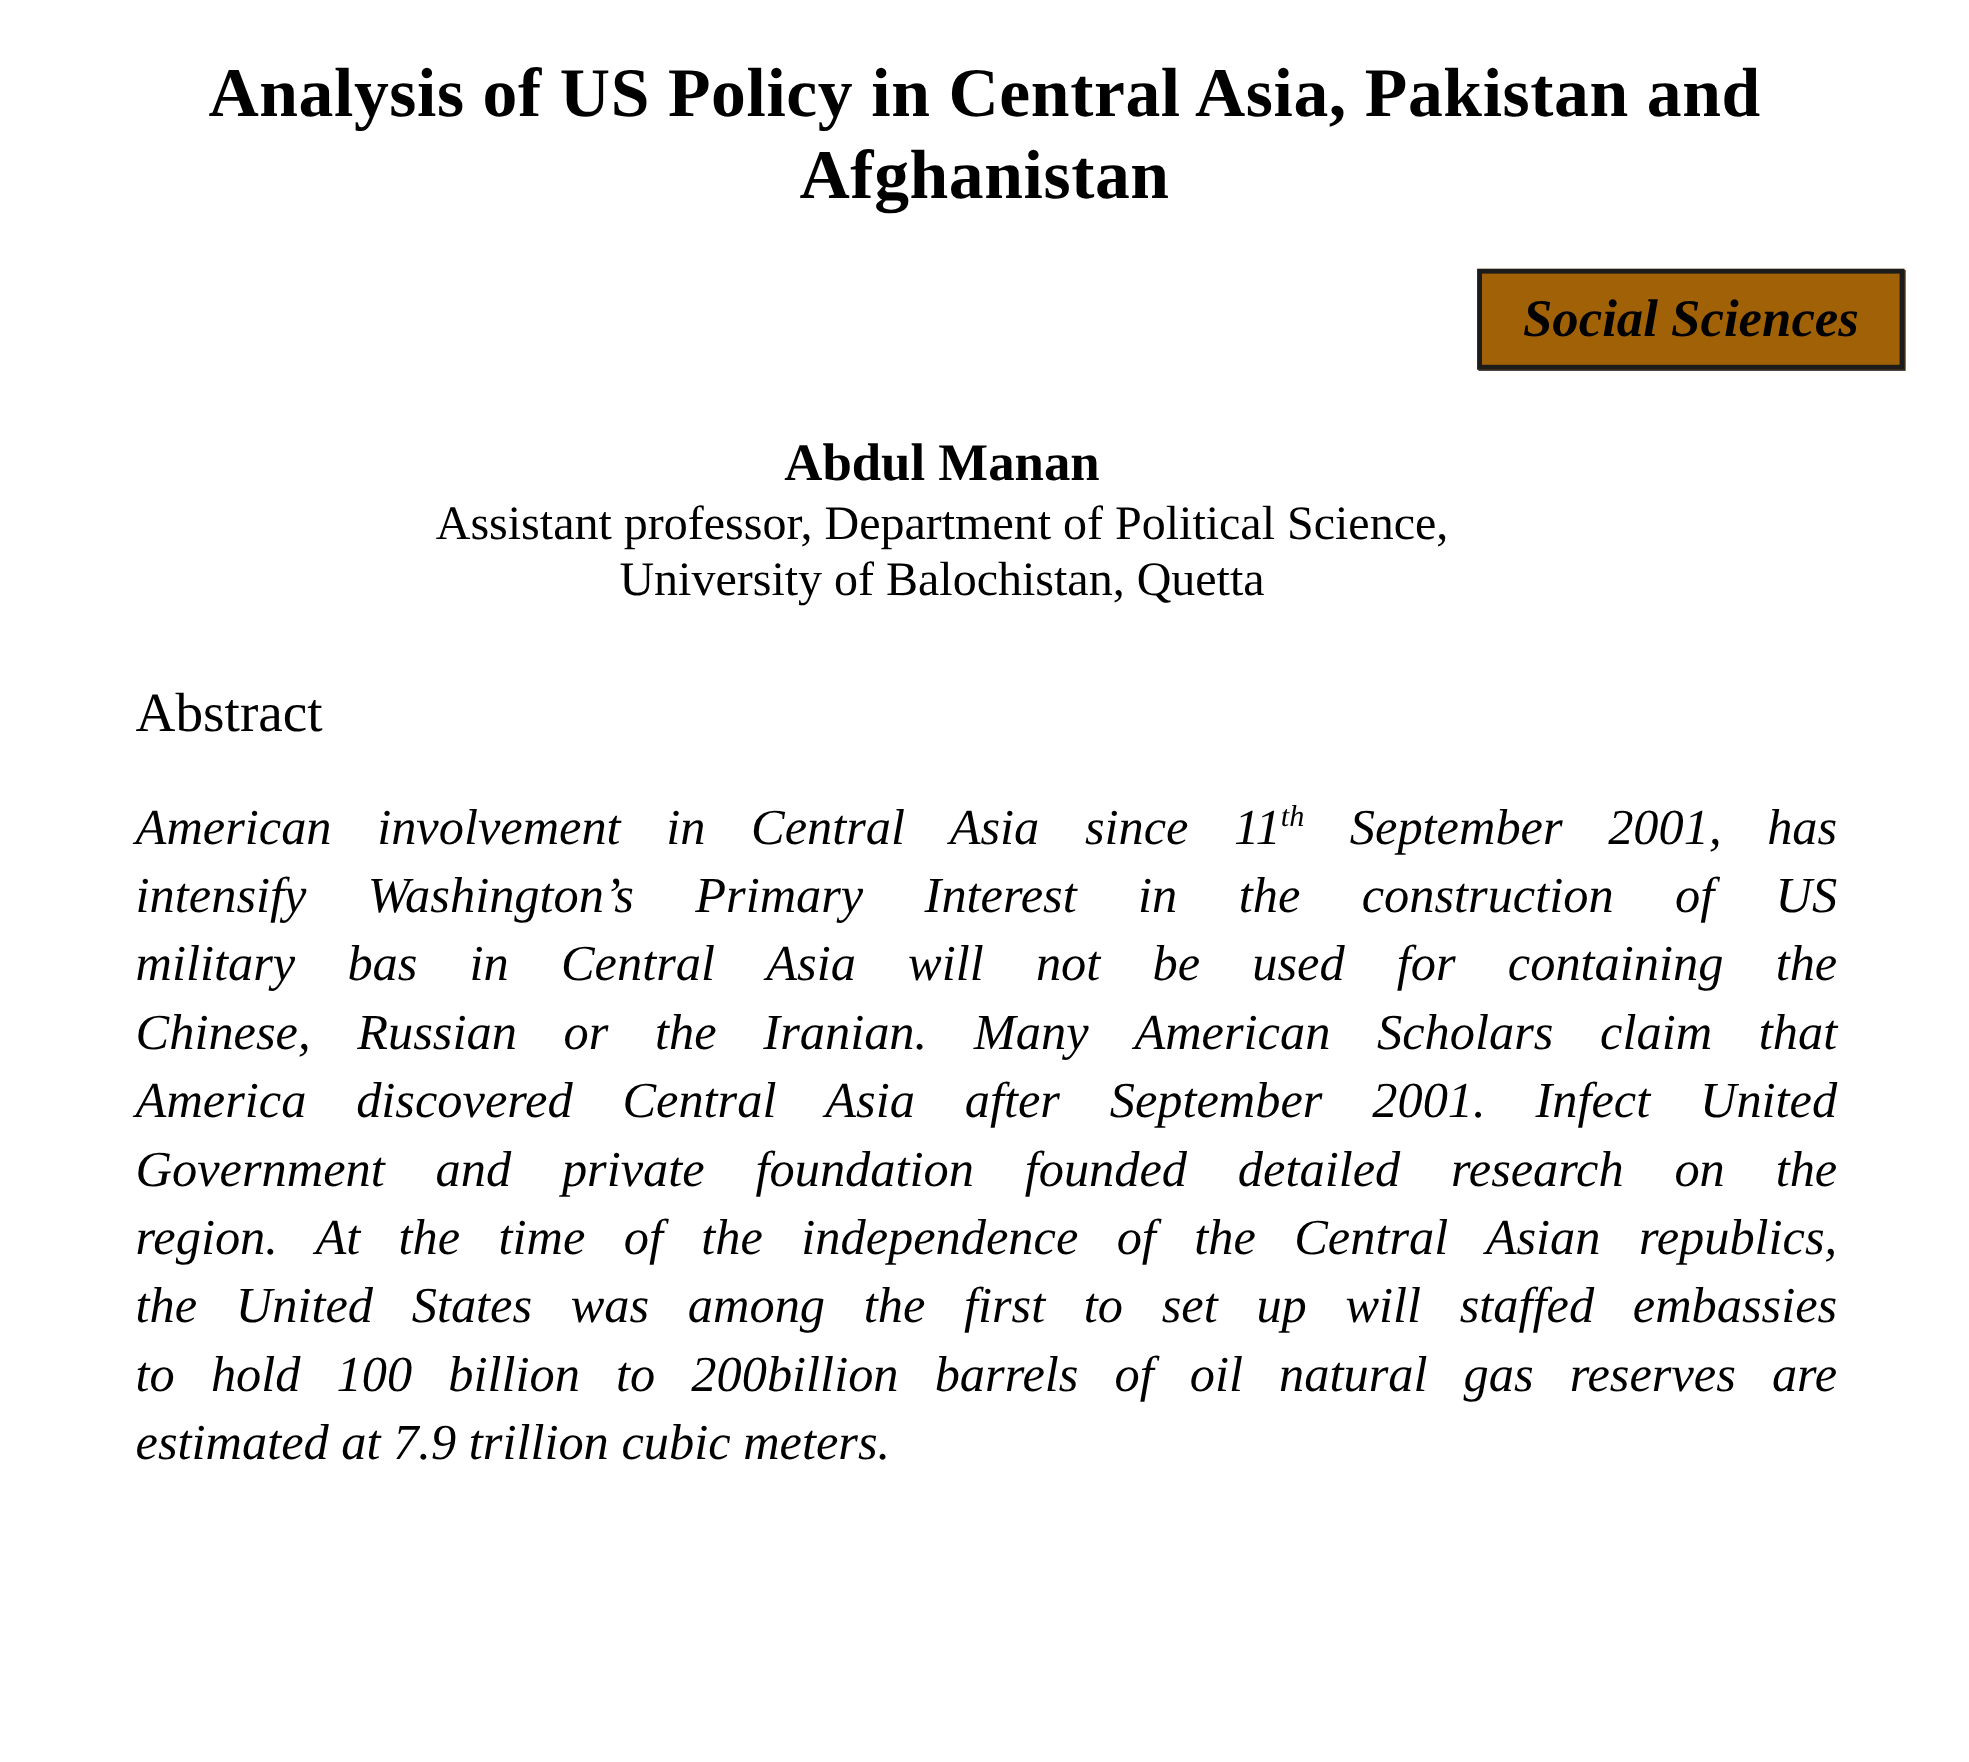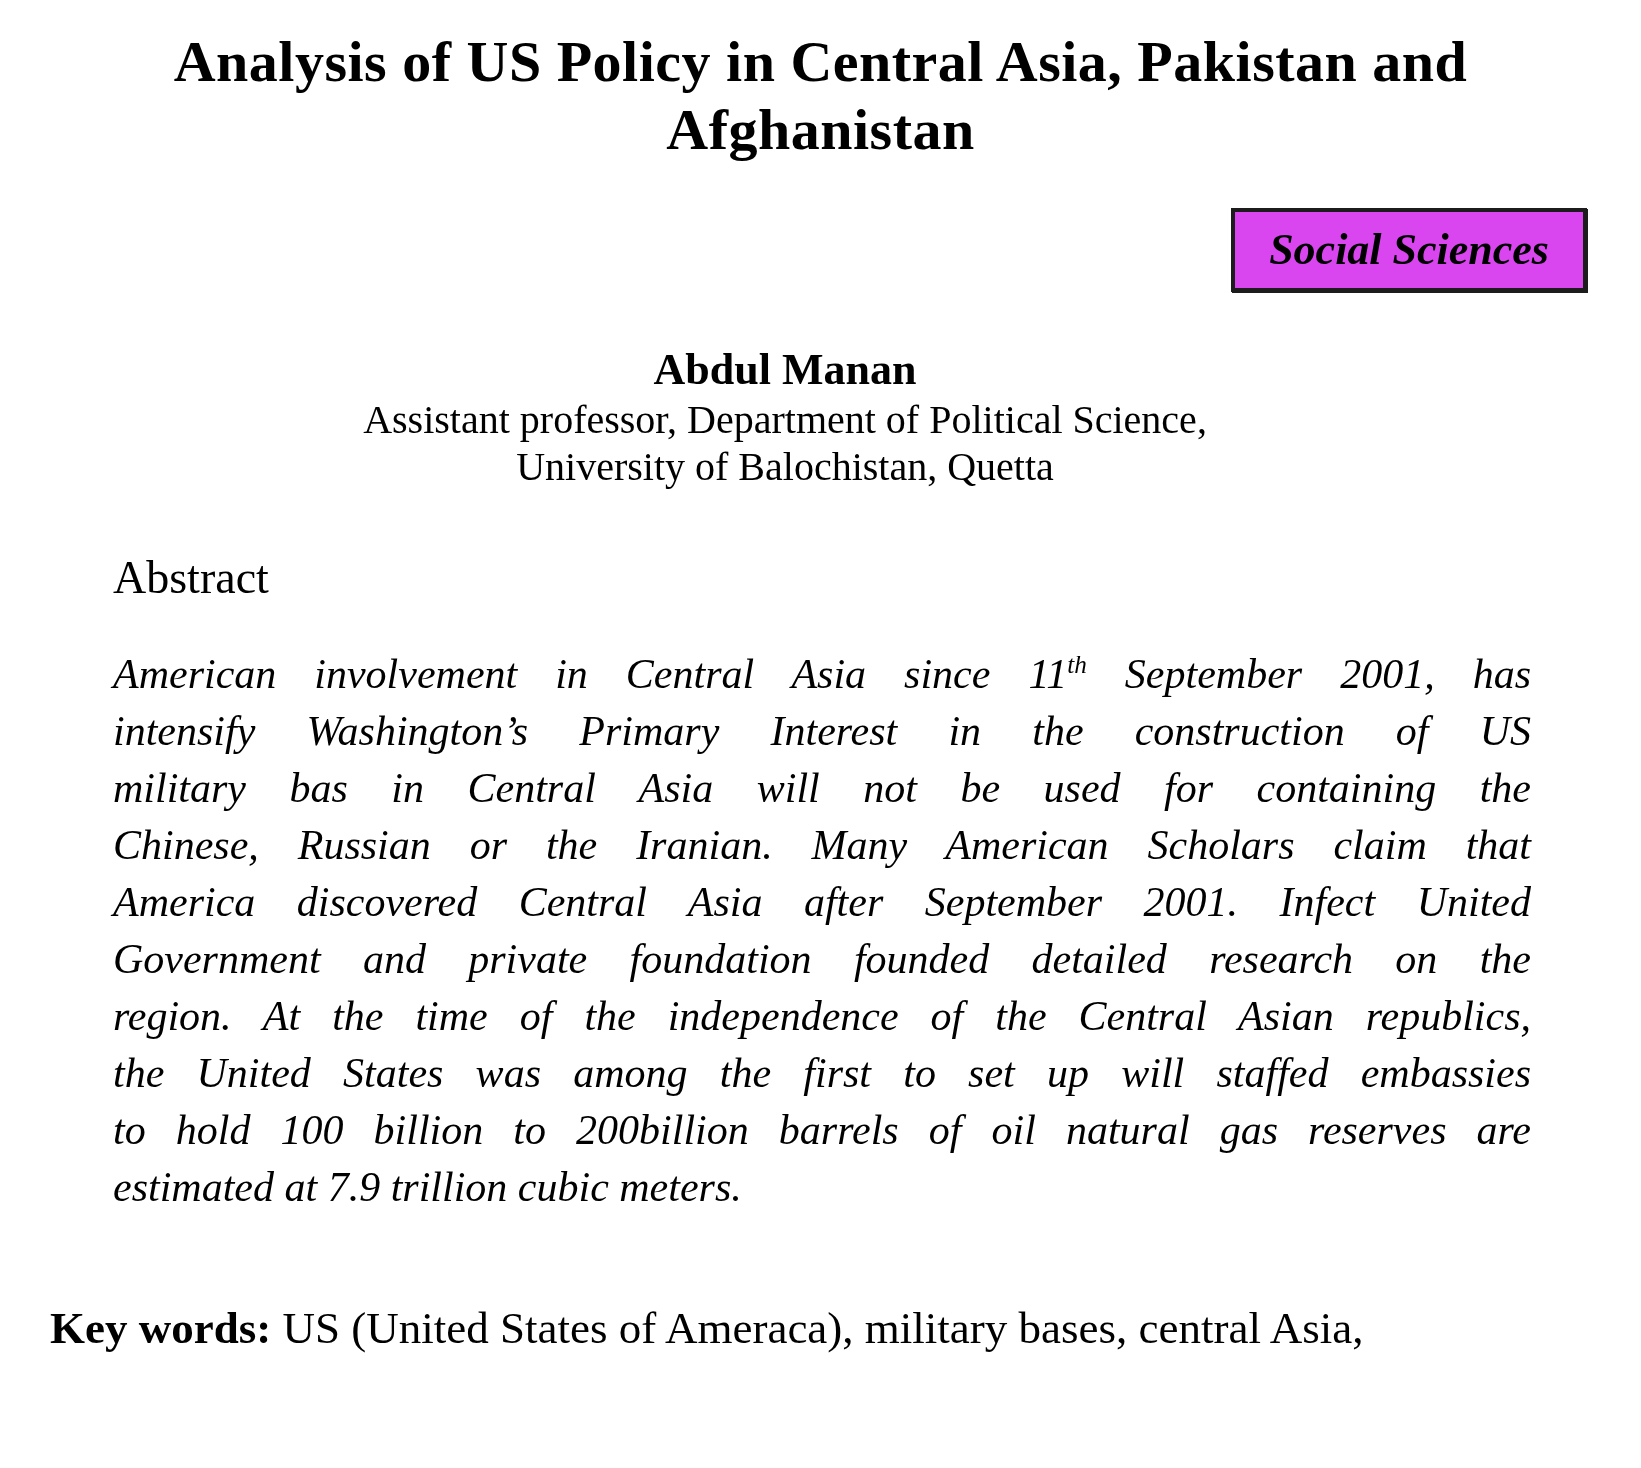--- a/index.html
+++ b/index.html
@@ -10,35 +10,35 @@
     font-family: "Liberation Serif", "DejaVu Serif", serif;
   }
   .page {
     position: relative;
     width: 1641px;
     height: 1468px;
     background: #ffffff;
     overflow: hidden;
   }
   .title {
-    padding-top: 28px;
+    padding-top: 44px;
     text-align: center;
     font-weight: bold;
     font-size: 58px;
     line-height: 68px;
     letter-spacing: 0.5px;
   }
   .badge-row {
     margin-top: 44px;
     text-align: right;
     padding-right: 54px;
   }
   .badge {
     display: inline-block;
-    background: #d946ef;
+    background: #a16207;
     border: 4px solid #1c1c1c;
     font-weight: bold;
     font-style: italic;
     font-size: 44px;
     line-height: 50px;
     padding: 13px 34px;
     box-shadow: 1px 1px 0 #1c1c1c;
   }
   .author {
     margin-top: 52px;
@@ -120,17 +120,14 @@
       <div class="abs-line">military bas in Central Asia will not be used for containing the</div>
       <div class="abs-line">Chinese, Russian or the Iranian. Many American Scholars claim that</div>
       <div class="abs-line">America discovered Central Asia after September 2001. Infect United</div>
       <div class="abs-line">Government and private foundation founded detailed research on the</div>
       <div class="abs-line">region. At the time of the independence of the Central Asian republics,</div>
       <div class="abs-line">the United States was among the first to set up will staffed embassies</div>
       <div class="abs-line">to hold 100 billion to 200billion barrels of oil natural gas reserves are</div>
       <div class="abs-line last">estimated at 7.9 trillion cubic meters.</div>
     </div>
 
-  <div class="keywords">
-    <span class="kw-label">Key words:</span><span> US (United States of Ameraca), military bases, central Asia,</span>
-  </div>
 
 </div>
 
 </body></html>

